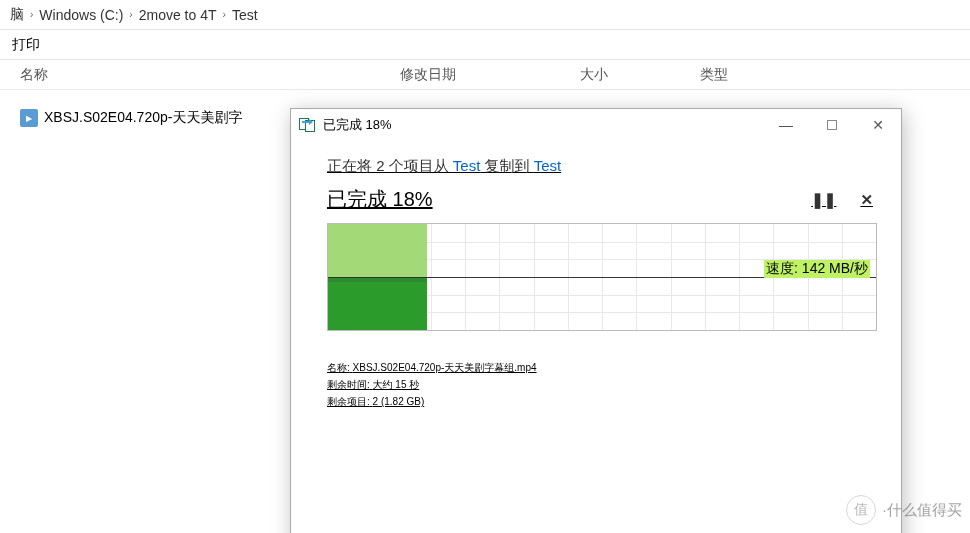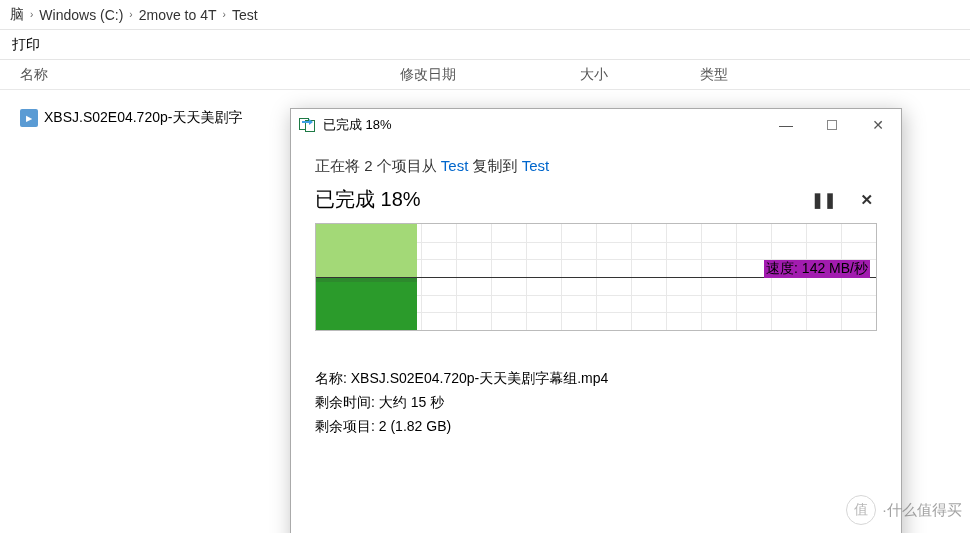--- a/index.html
+++ b/index.html
@@ -92,21 +92,21 @@
     .dlg-spacer { flex: 1; }
     .winbtn {
       width: 46px; height: 30px;
       display: flex; align-items: center; justify-content: center;
       color: #555; cursor: pointer; font-size: 14px;
     }
     .winbtn.max .sq {
       width: 10px; height: 10px; border: 1px solid #888;
     }
     
-    .dlg-body { padding: 16px 24px 0 24px; }
+    .dlg-body { padding: 16px 24px 0 36px; text-decoration: underline; }
     .copy-from {
       font-size: 15px; color: #333;
     }
     .copy-from .link { color: #0066cc; cursor: pointer; }
     .progress-row {
       display: flex; align-items: center; justify-content: space-between;
       margin-top: 10px;
     }
     .progress-text { font-size: 20px; }
     .prog-ctrls { display: flex; gap: 16px; align-items: center; }
@@ -132,24 +132,24 @@
     }
     .chart .fill-bot {
       position: absolute; left: 0; bottom: 0; height: 50%;
       background: #2b9b2b;
     }
     .chart .wave {
       position: absolute; left: 0; height: 4px; background: #2d8a2d;
     }
     .chart .speed-label {
       position: absolute; right: 6px; top: 36px;
-      font-size: 14px; background: #a21caf; padding: 0 2px;
-    }
-    
-    .details { margin-top: 36px; font-size: 14px; line-height: 1.7; }
+      font-size: 14px; background: #bef264; padding: 0 2px;
+    }
+    
+    .details { margin-top: 28px; font-size: 10px; line-height: 1.7; }
     
     .dlg-footer {
       position: absolute; left: 24px; bottom: 14px;
       display: flex; align-items: center; gap: 6px;
       font-size: 14px; color: #333; cursor: pointer;
     }
     .chev-circle {
       width: 20px; height: 20px; border: 1px solid #888; border-radius: 50%;
       display: flex; align-items: center; justify-content: center;
       font-size: 11px; color: #666;

